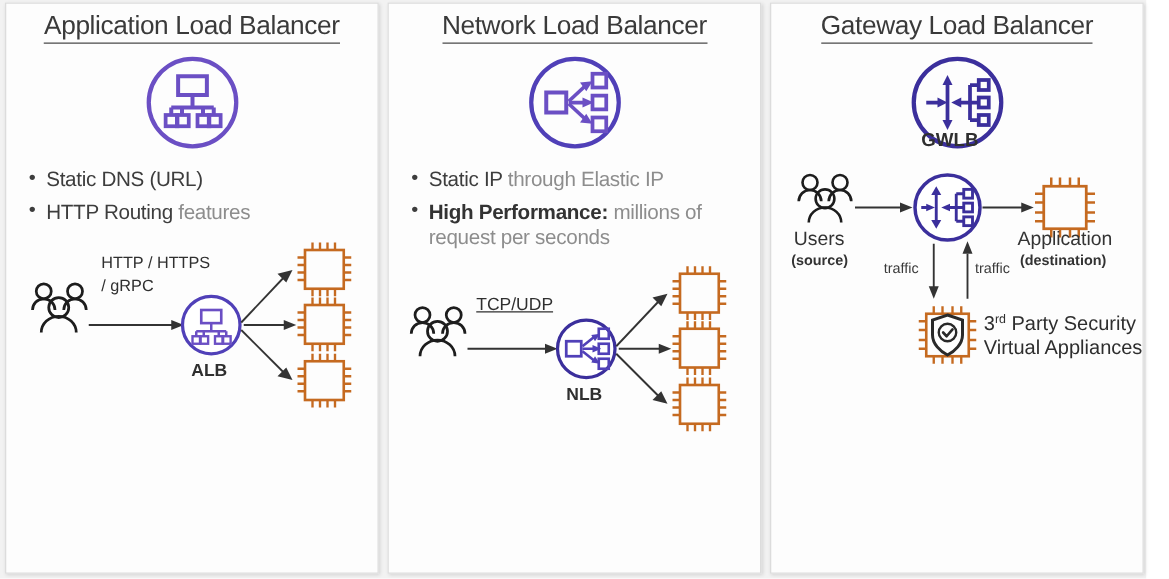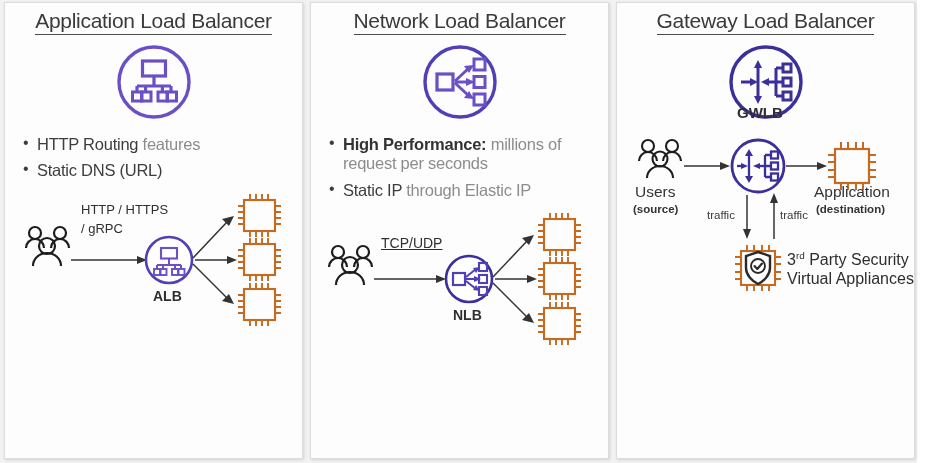--- a/index.html
+++ b/index.html
@@ -99,22 +99,22 @@
         <rect x="27.5" y="18" width="23" height="15" fill="none" stroke="#6b4fc4" stroke-width="3.2"></rect>
         <path d="M39 33 V43 M22 43 H56 M22 43 V49 M30.6 43 V49 M47.4 43 V49 M56 43 V49" fill="none" stroke="#6b4fc4" stroke-width="3.2"></path>
         <rect x="17.5" y="49" width="9.5" height="9" fill="none" stroke="#6b4fc4" stroke-width="3"></rect>
         <rect x="26.5" y="49" width="9.5" height="9" fill="none" stroke="#6b4fc4" stroke-width="3"></rect>
         <rect x="43" y="49" width="9.5" height="9" fill="none" stroke="#6b4fc4" stroke-width="3"></rect>
         <rect x="52" y="49" width="9.5" height="9" fill="none" stroke="#6b4fc4" stroke-width="3"></rect>
       </svg>
     </div>
 
     <ul class="bullets">
+      <li><span>Static DNS (URL)</span><span class="lt"></span></li>
       <li><span>HTTP Routing </span><span class="lt">features</span></li>
-      <li><span>Static DNS (URL)</span><span class="lt"></span></li>
     </ul>
 
     <div class="diagram">
       <svg width="305" height="150" viewBox="0 0 305 150">
 
         <g stroke="#1d1d1d" fill="none" stroke-width="2.2">
           <circle cx="30" cy="45" r="6"></circle>
           <path d="M21 60 a9 9 0 0 1 18 0"></path>
           <circle cx="55" cy="45" r="6"></circle>
           <path d="M46 60 a9 9 0 0 1 18 0"></path>
@@ -176,22 +176,22 @@
         <polygon points="54,39 45,35 45,43" fill="#6b4fc4"></polygon>
         <path d="M34 40 L48 53" stroke="#6b4fc4" stroke-width="3" fill="none"></path>
         <polygon points="53,56 48,48 43,55" fill="#6b4fc4"></polygon>
         <rect x="53" y="16" width="11" height="11" fill="none" stroke="#6b4fc4" stroke-width="3"></rect>
         <rect x="53" y="33.5" width="11" height="11" fill="none" stroke="#6b4fc4" stroke-width="3"></rect>
         <rect x="53" y="51" width="11" height="11" fill="none" stroke="#6b4fc4" stroke-width="3"></rect>
       </svg>
     </div>
 
     <ul class="bullets">
+      <li><span>Static IP </span><span class="lt">through Elastic IP</span></li>
       <li><span class="bold">High Performance: </span><span class="lt">millions of request per seconds</span></li>
-      <li><span>Static IP </span><span class="lt">through Elastic IP</span></li>
     </ul>
 
     <div class="diagram">
       <svg width="300" height="150" viewBox="0 0 300 150">
         <g stroke="#1d1d1d" fill="none" stroke-width="2.2">
           <circle cx="27" cy="45" r="6"></circle>
           <path d="M18 60 a9 9 0 0 1 18 0"></path>
           <circle cx="52" cy="45" r="6"></circle>
           <path d="M43 60 a9 9 0 0 1 18 0"></path>
           <circle cx="39" cy="58" r="8"></circle>

